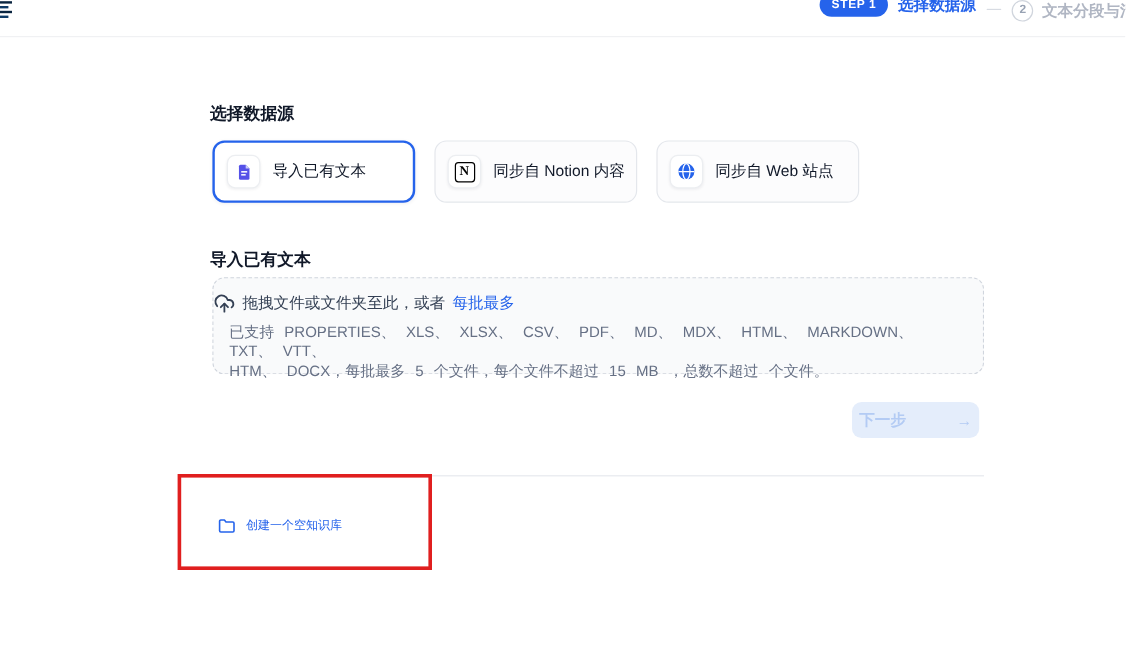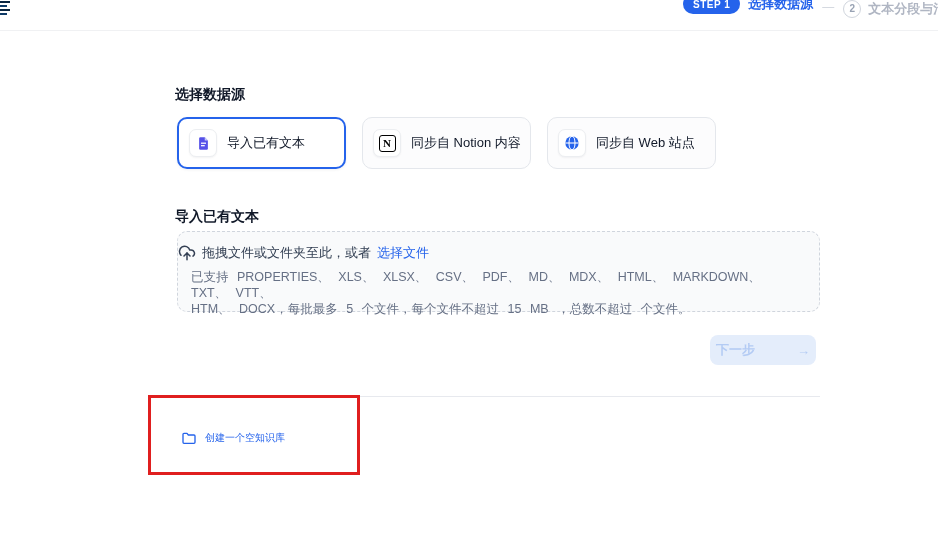--- a/index.html
+++ b/index.html
@@ -128,21 +128,21 @@
   <div class="dropzone">
     <div class="drop-row">
       <span style="display:flex;">
         <svg width="18" height="18" viewBox="0 0 24 24" fill="none" stroke="#344054" stroke-width="2" stroke-linecap="round" stroke-linejoin="round">
           <path d="M4 14.9A7 7 0 1 1 15.7 8h1.8a4.5 4.5 0 0 1 2.5 8.2"></path>
           <path d="M12 12v9"></path>
           <path d="m16 16-4-4-4 4"></path>
         </svg>
       </span>
       <span>拖拽文件或文件夹至此，或者</span>
-      <span class="browse-link">选择文件</span>
+      <span class="browse-link">每批最多</span>
     </div>
     <div class="drop-hint">
       <div>已支持 PROPERTIES、 XLS、 XLSX、 CSV、 PDF、 MD、 MDX、 HTML、 MARKDOWN、 TXT、 VTT、</div>
       <div>HTM、 DOCX，每批最多 5 个文件，每个文件不超过 15 MB ，总数不超过 个文件。</div>
     </div>
   </div>
 
   <button class="next-btn" disabled="">
     <span>下一步</span>
     <span>→</span>

